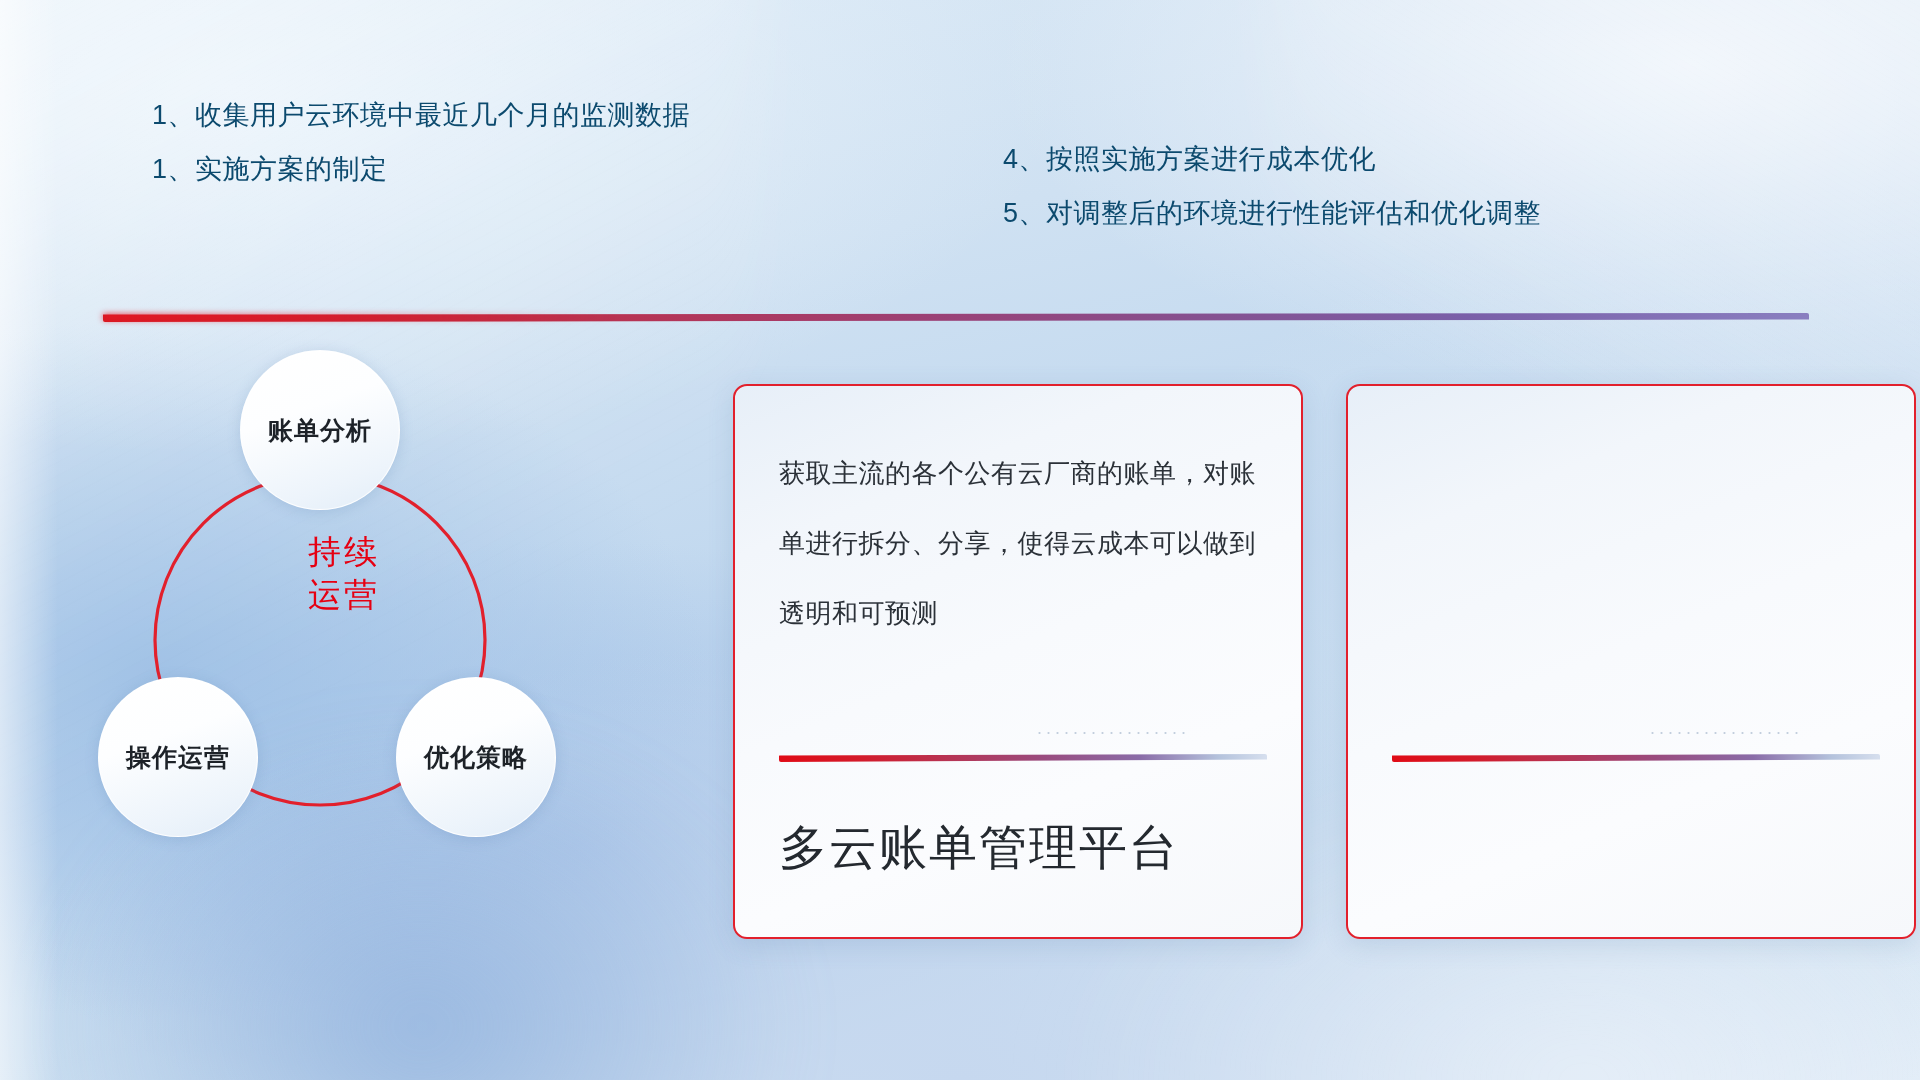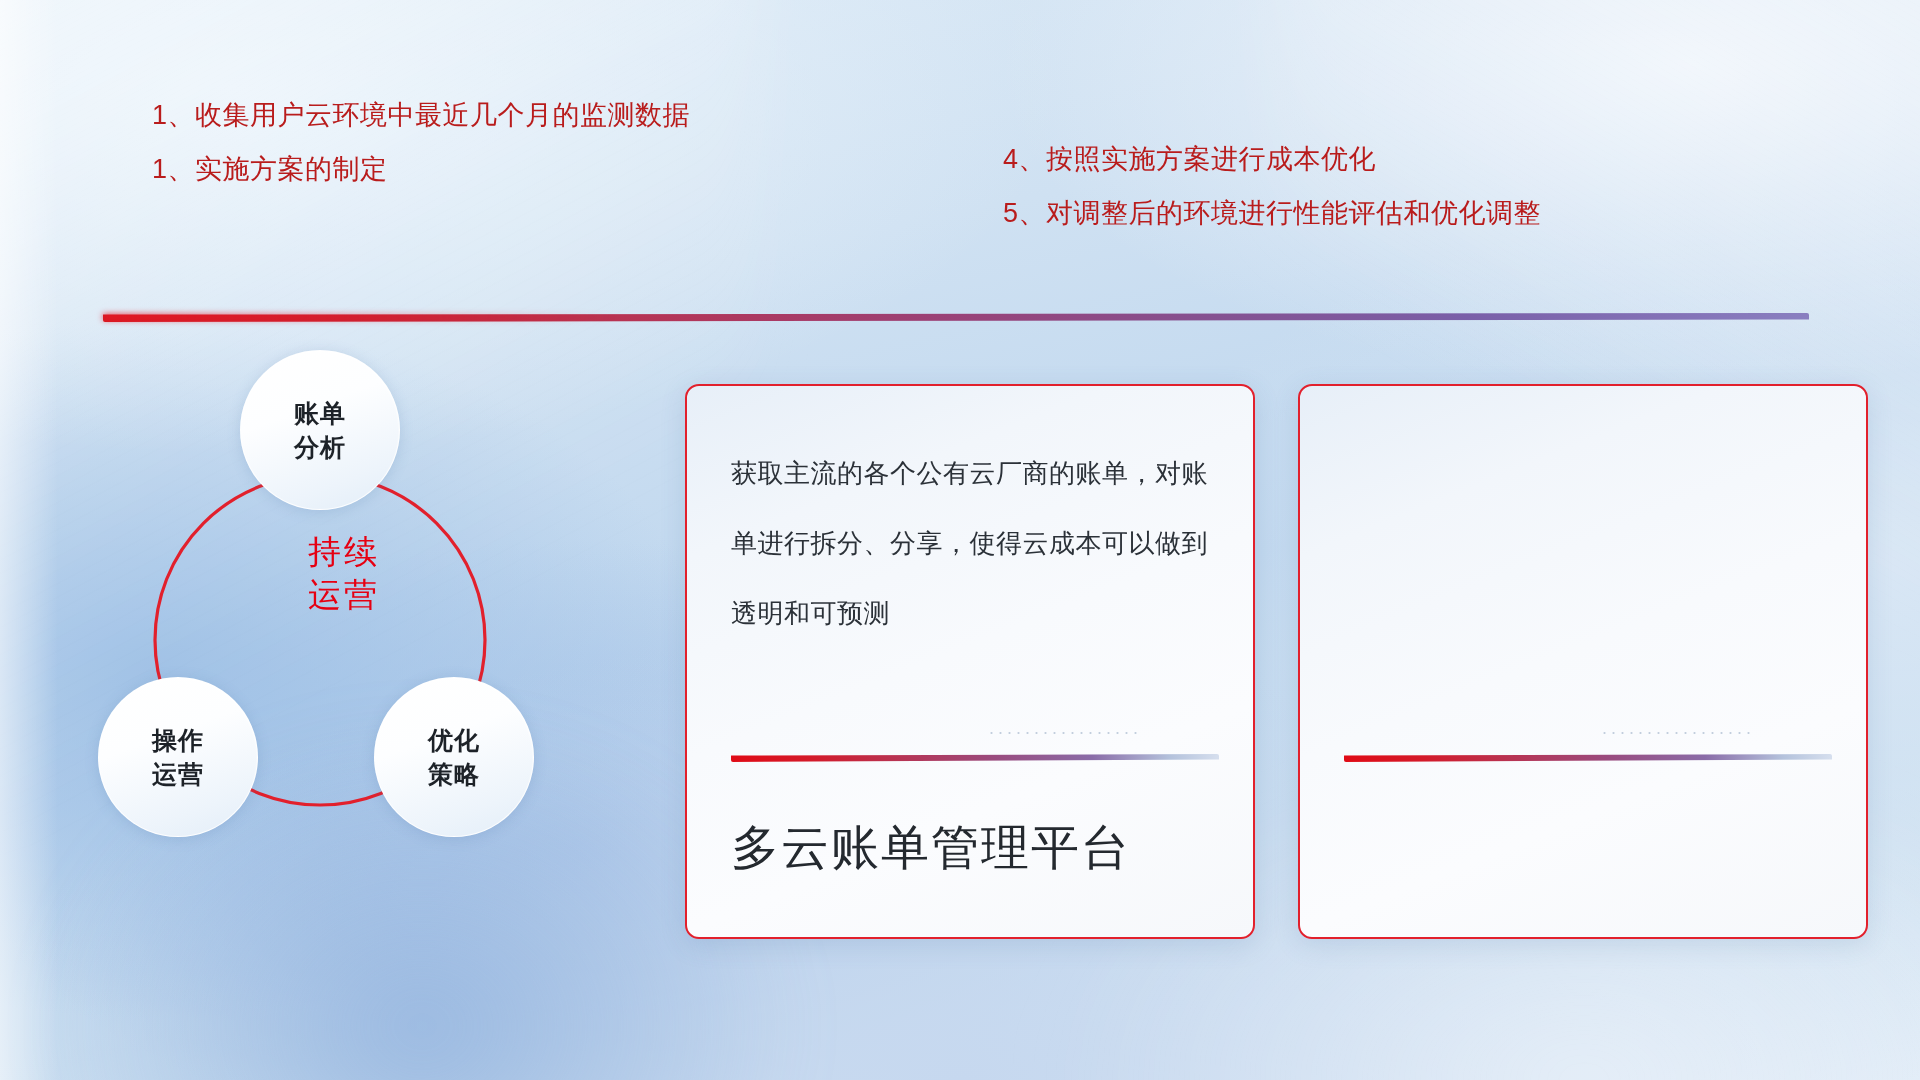--- a/index.html
+++ b/index.html
@@ -75,21 +75,21 @@
     width: 1920px;
     height: 180px;
   }
   .list-col { position: absolute; }
   .list-col-left  { left: 152px; top: 0; }
   .list-col-right { left: 1003px; top: 44px; }
 
   .list-item {
     font-size: 27px;
     line-height: 54px;
-    color: #b91c1c;
+    color: #0c4a6e;
     letter-spacing: .5px;
     white-space: nowrap;
     font-weight: 400;
   }
 
   
   #divider {
     position: absolute;
     left: 103px;
     top: 313px;
@@ -121,40 +121,40 @@
     top: 350px;
     width: 520px;
     height: 590px;
   }
   #diagram svg { position: absolute; inset: 0; }
 
   .node-circle {
     position: absolute;
     border-radius: 50%;
     display: flex;
-    flex-direction: column;
+    flex-direction: row;
     align-items: center;
     justify-content: center;
     background:
       linear-gradient(160deg, #ffffff 0%, #fdfeff 38%, #edf4fb 78%, #e2edf8 100%);
     box-shadow:
       0 2px 14px rgba(80,120,170,.20),
       inset 0 1px 2px rgba(255,255,255,.95);
     border: 1px solid rgba(255,255,255,.9);
   }
   .node-circle span {
     font-size: 25px;
     line-height: 34px;
     font-weight: 700;
     color: #1d2228;
     letter-spacing: 1px;
   }
   #node-top    { left: 142px; width: 160px; height: 160px; top: 0px; }
   #node-left   { left: 0px;   width: 160px; height: 160px; top: 327px; text-align: right; }
-  #node-right  { left: 276px; width: 160px; height: 160px; top: 327px; }
+  #node-right  { left: 298px; width: 160px; height: 160px; top: 327px; }
 
   #center-label {
     position: absolute;
     left: 156px;
     top: 180px;
     width: 180px;
     text-align: center;
   }
   #center-label span {
     display: block;
@@ -171,20 +171,21 @@
     top: 384px;
     width: 570px;
     height: 555px;
     border-radius: 14px;
     border: 2px solid #e2202c;
     background: linear-gradient(158deg,
         #e7eff8 0%, #f2f6fb 22%, #f8fafd 48%, #fbfcfe 70%, #f6f8fb 100%);
     box-shadow: 0 6px 26px rgba(70,110,160,.16);
     overflow: hidden;
     padding: 52px 44px 0 44px;
+    margin-left: 48px;
   }
   #card-1 { left: 685px; }
   #card-2 { left: 1298px; }
 
   .card-body {
     font-size: 26px;
     line-height: 70px;
     color: #2b3138;
     letter-spacing: .5px;
     height: 290px;

